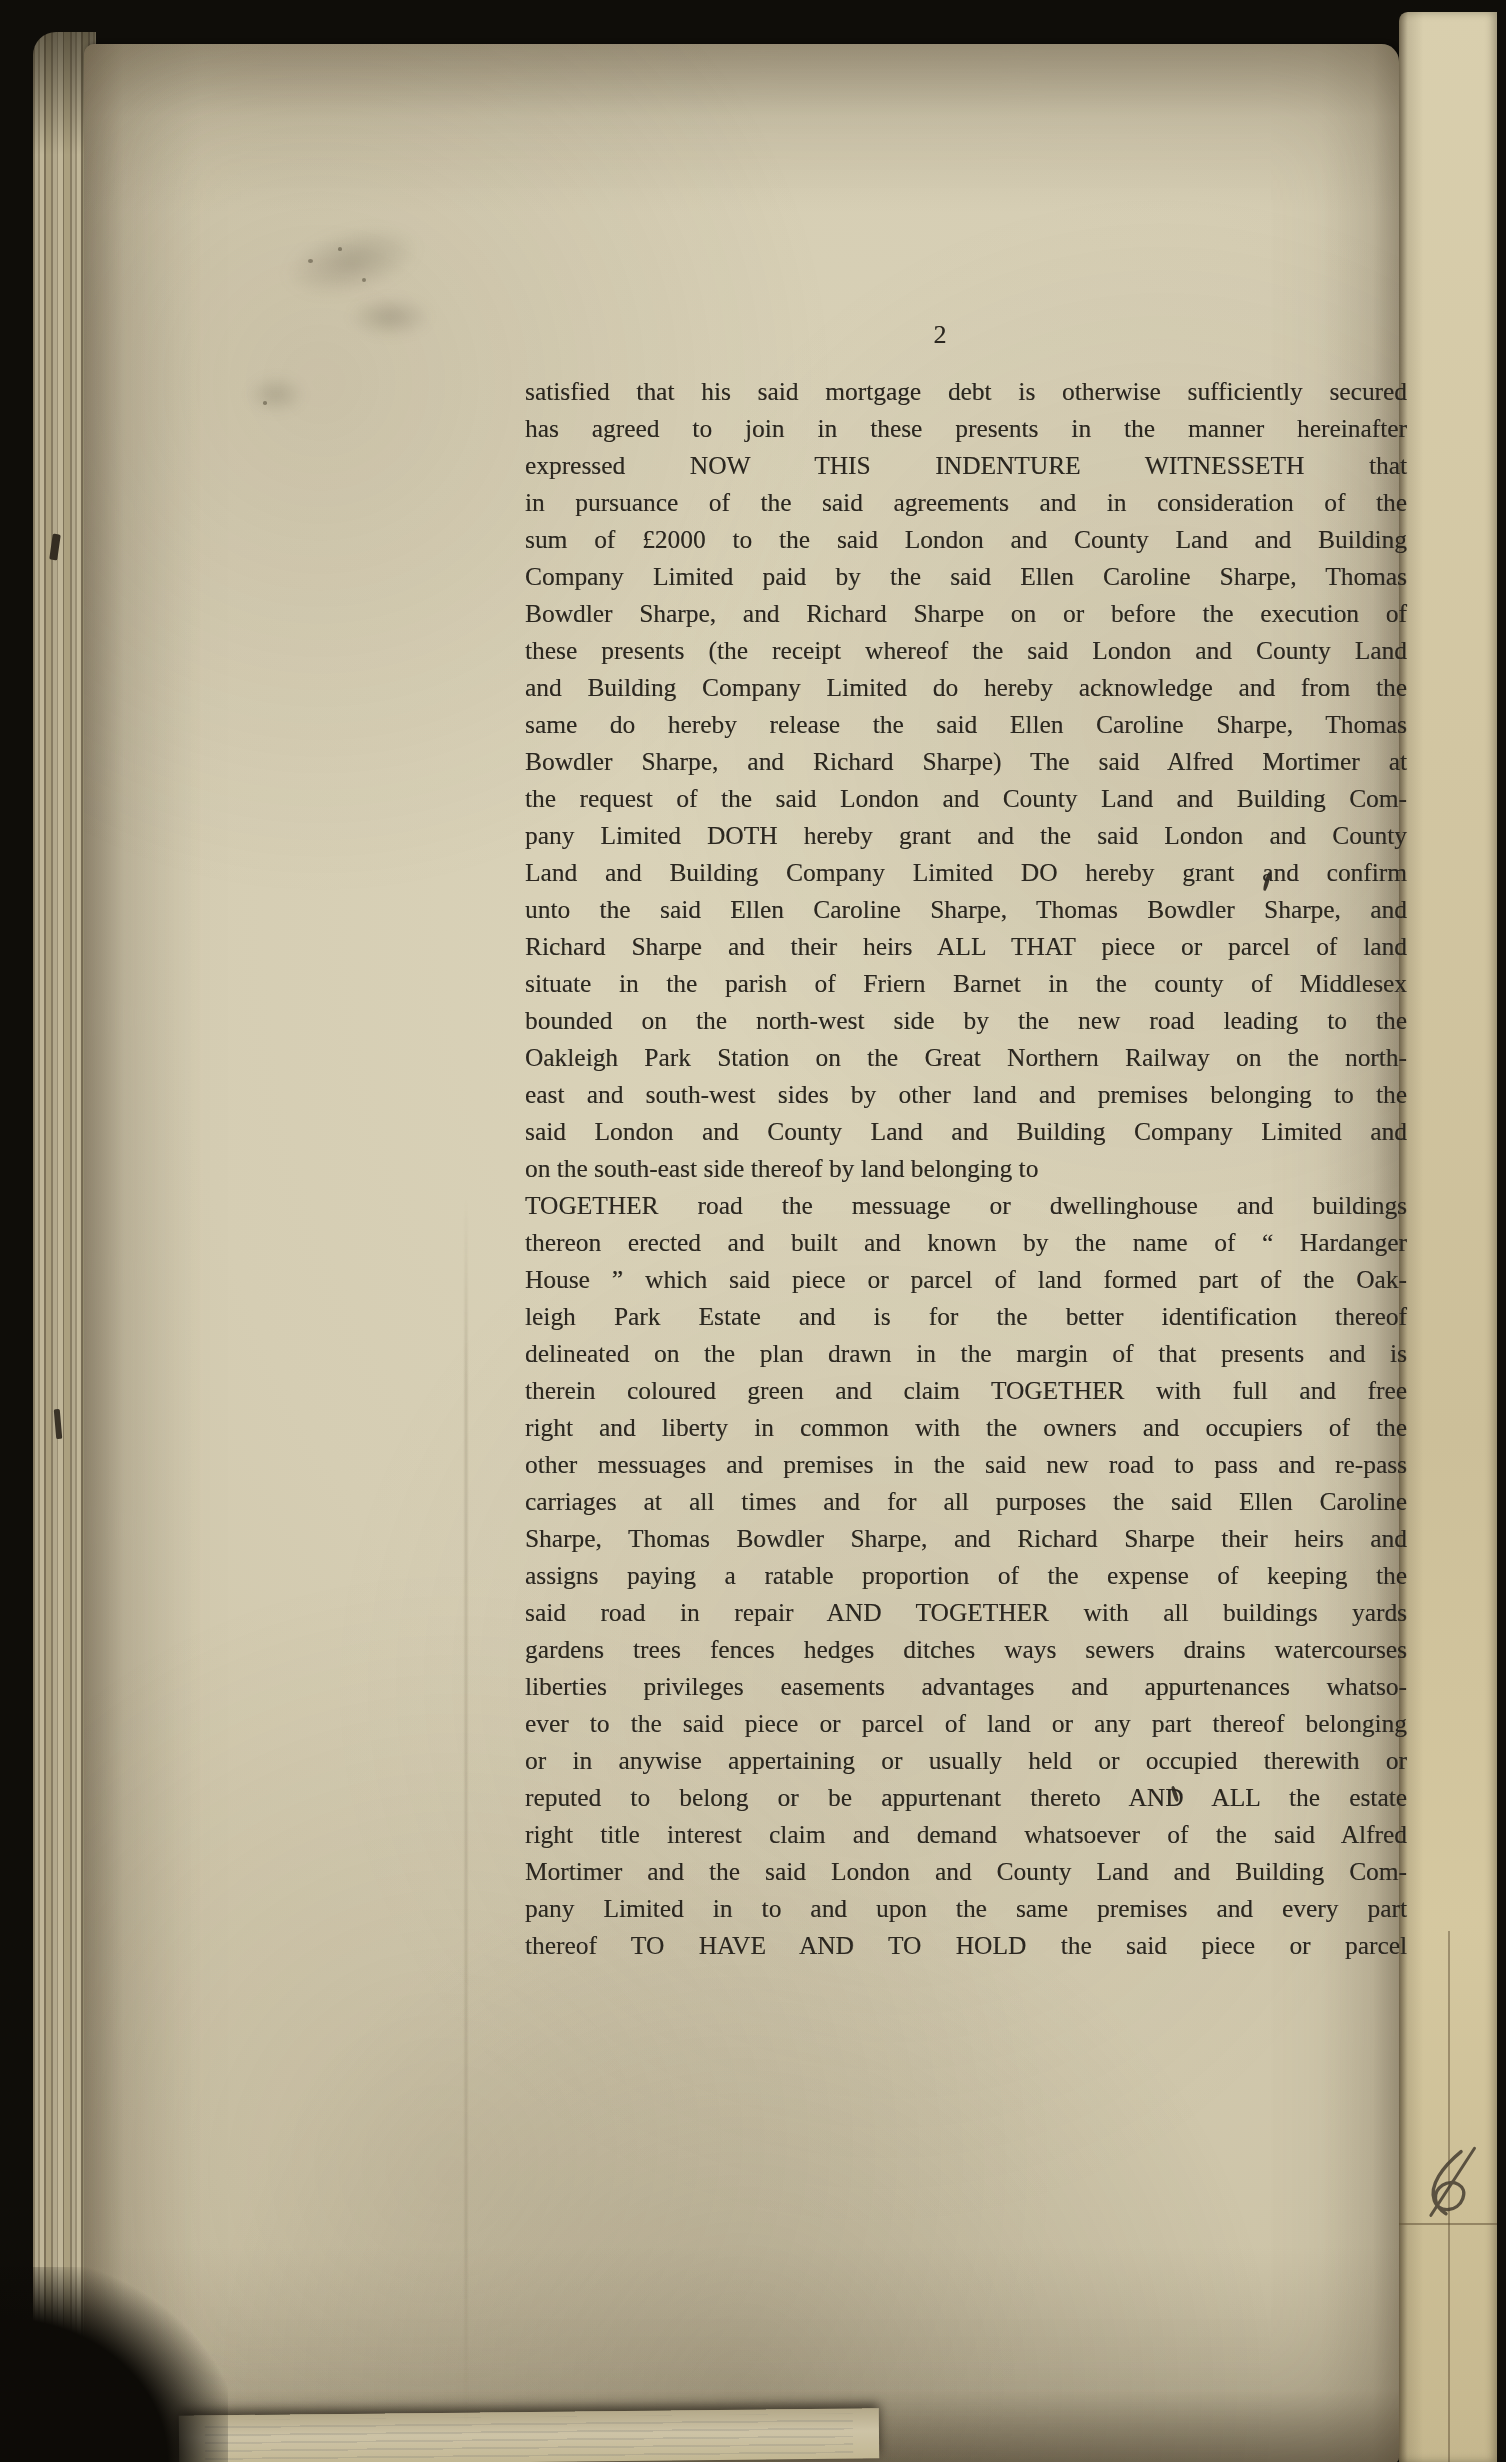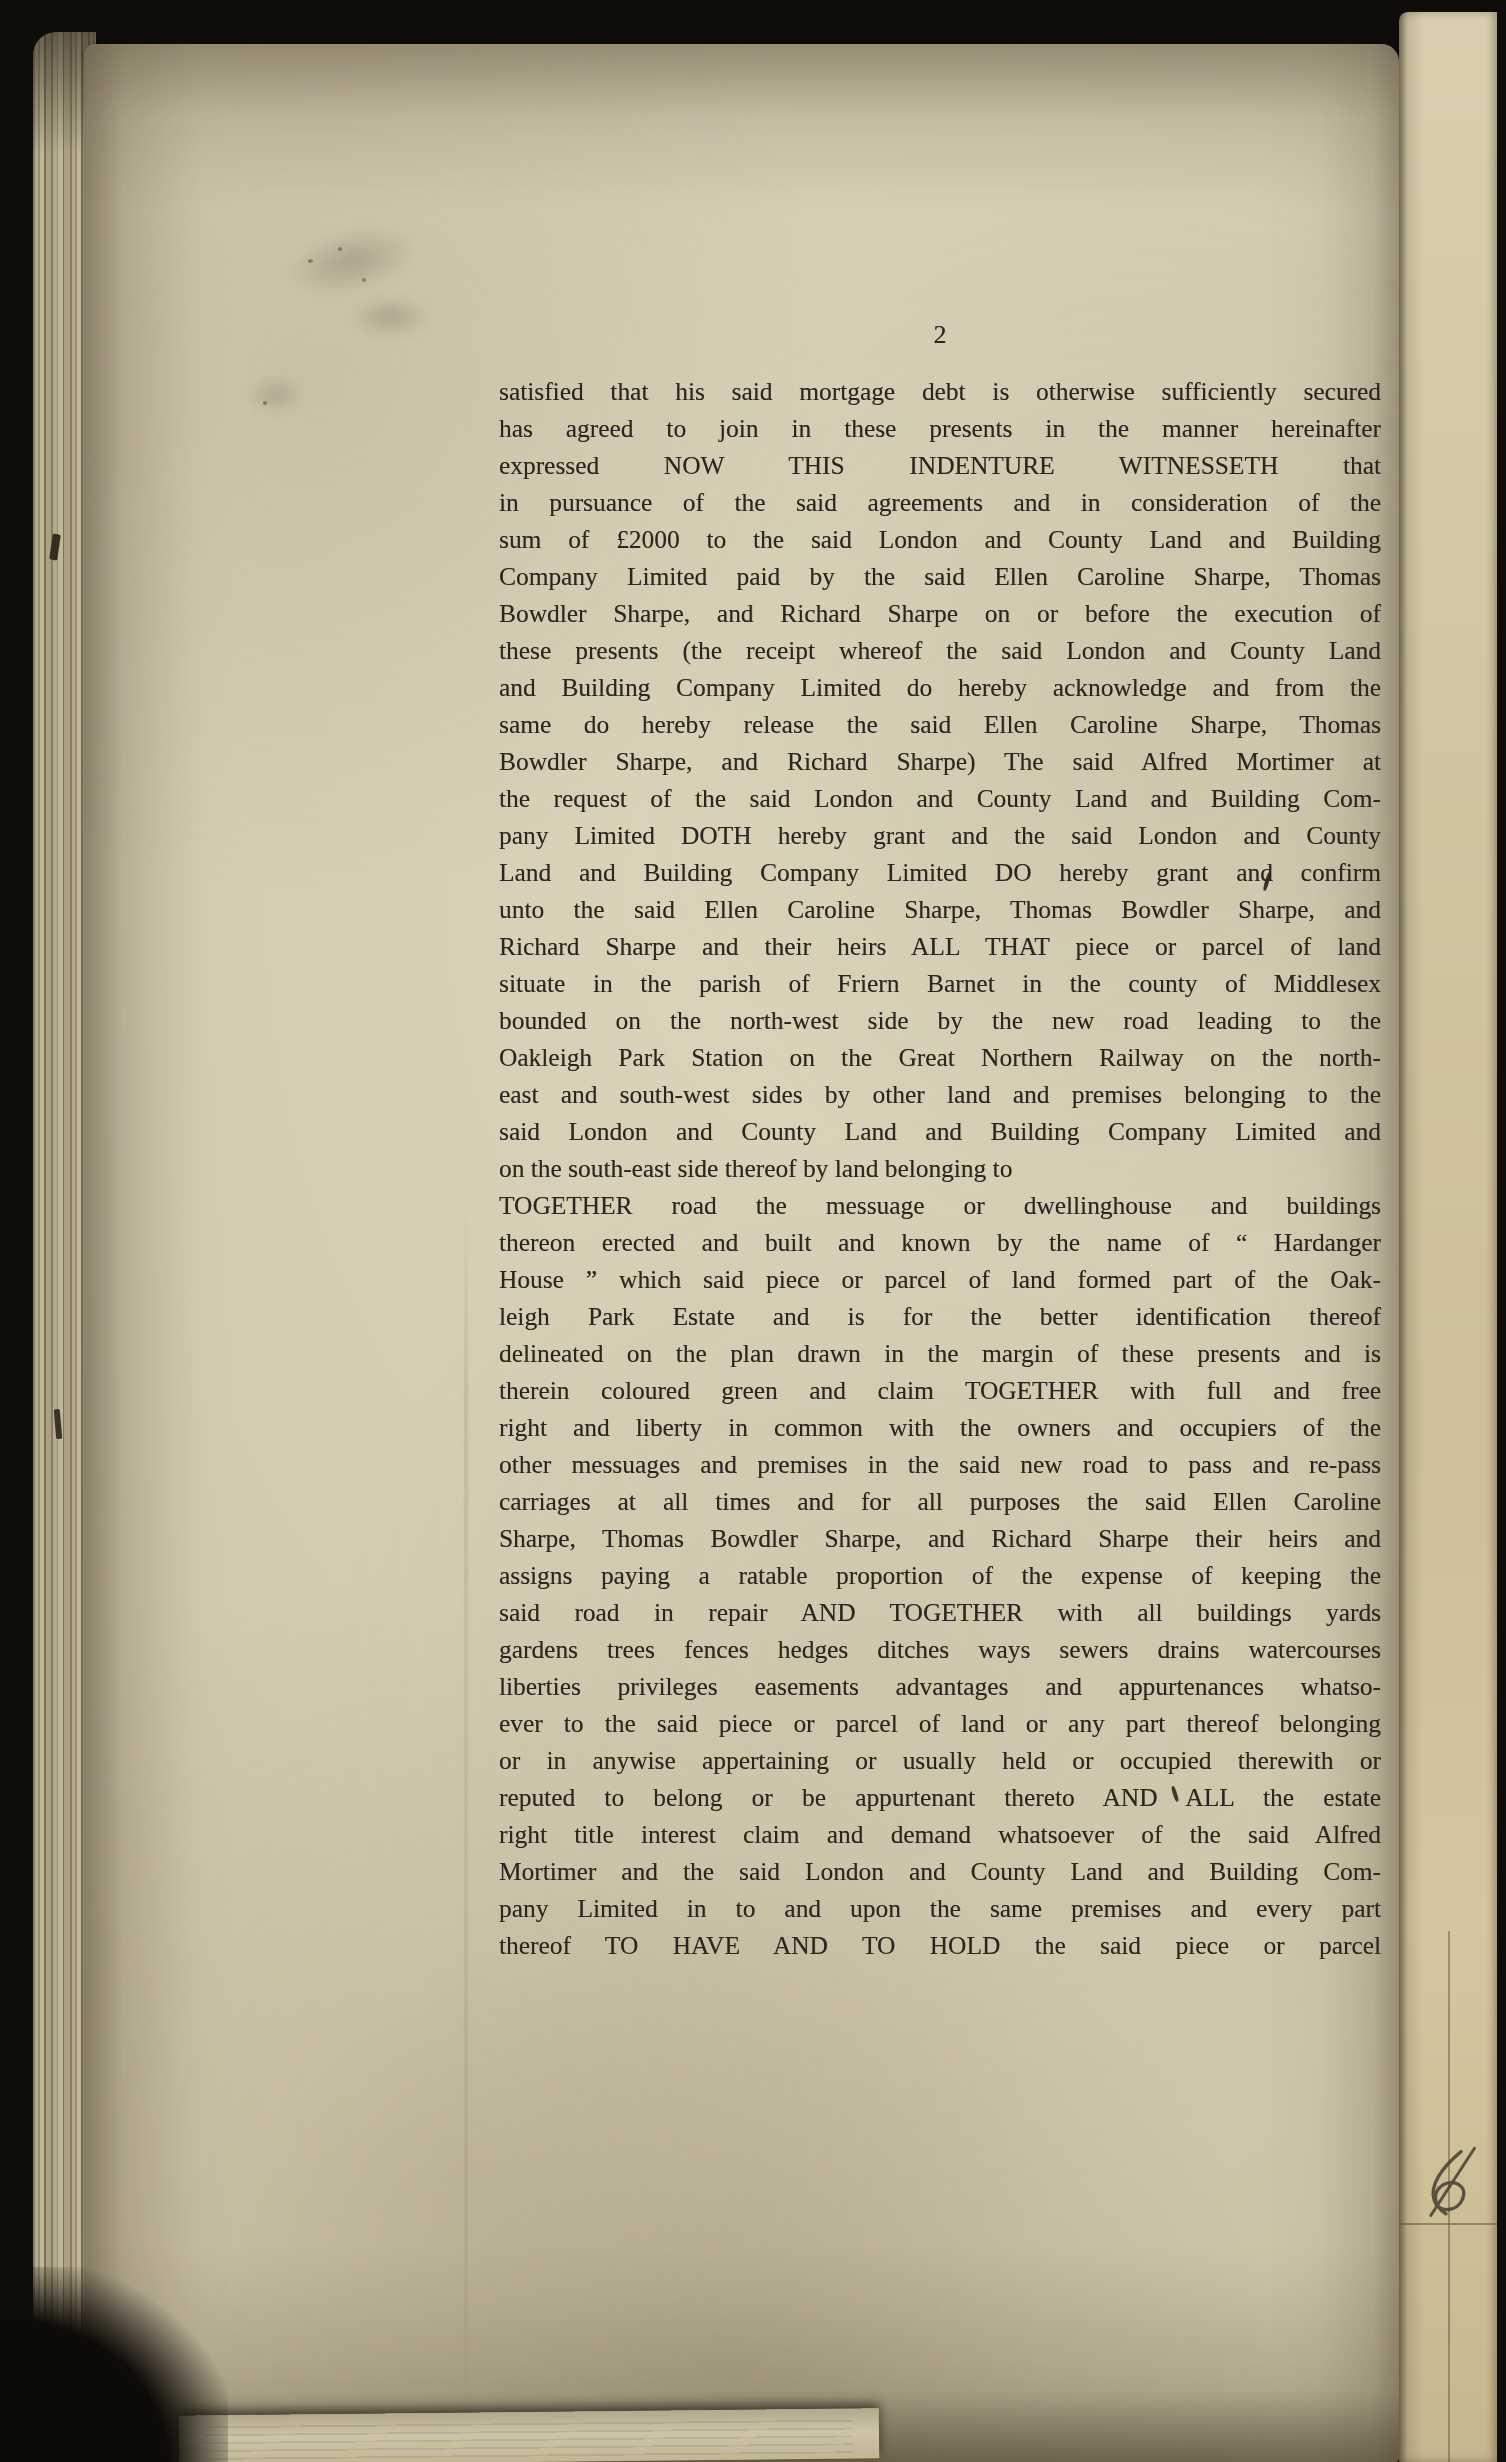--- a/index.html
+++ b/index.html
@@ -108,21 +108,21 @@
     position:absolute; left:1409px; top:2139px; width:84px; height:89px; opacity:.85;
   }
 
   
   .pagenum{
     position:absolute; left:499px; top:320px; width:882px;
     text-align:center; font-size:26px; color:#2b2720;
     text-shadow:0.3px 0.3px 0.5px rgba(43,39,32,0.45);
   }
   .text-col{
-    position:absolute; left:499px; top:373px; width:882px;
+    position:absolute; left:525px; top:373px; width:882px;
     color:#2b2720; font-size:25.4px; line-height:37px;
     text-shadow:0.3px 0.3px 0.5px rgba(43,39,32,0.40);
   }
   .line{ text-align:justify; text-align-last:justify; }
   .line.end{ text-align-last:left; }
 </style>
 </head>
 <body>
 
 <div class="spine-edges"></div>
@@ -176,21 +176,21 @@
     <div class="line">situate in the parish of Friern Barnet in the county of Middlesex</div>
     <div class="line">bounded on the north-west side by the new road leading to the</div>
     <div class="line">Oakleigh Park Station on the Great Northern Railway on the north-</div>
     <div class="line">east and south-west sides by other land and premises belonging to the</div>
     <div class="line">said London and County Land and Building Company Limited and</div>
     <div class="line end">on the south-east side thereof by land belonging to</div>
     <div class="line">TOGETHER road the messuage or dwellinghouse and buildings</div>
     <div class="line">thereon erected and built and known by the name of “ Hardanger</div>
     <div class="line">House ” which said piece or parcel of land formed part of the Oak-</div>
     <div class="line">leigh Park Estate and is for the better identification thereof</div>
-    <div class="line">delineated on the plan drawn in the margin of these presents and is</div>
+    <div class="line">delineated on the plan drawn in the margin of that presents and is</div>
     <div class="line">therein coloured green and claim TOGETHER with full and free</div>
     <div class="line">right and liberty in common with the owners and occupiers of the</div>
     <div class="line">other messuages and premises in the said new road to pass and re-pass</div>
     <div class="line">carriages at all times and for all purposes the said Ellen Caroline</div>
     <div class="line">Sharpe, Thomas Bowdler Sharpe, and Richard Sharpe their heirs and</div>
     <div class="line">assigns paying a ratable proportion of the expense of keeping the</div>
     <div class="line">said road in repair AND TOGETHER with all buildings yards</div>
     <div class="line">gardens trees fences hedges ditches ways sewers drains watercourses</div>
     <div class="line">liberties privileges easements advantages and appurtenances whatso-</div>
     <div class="line">ever to the said piece or parcel of land or any part thereof belonging</div>

